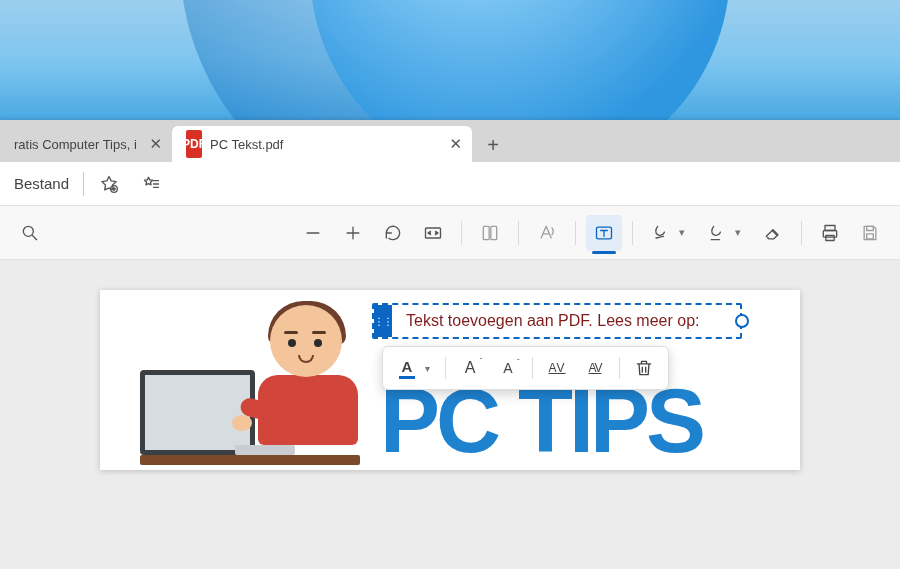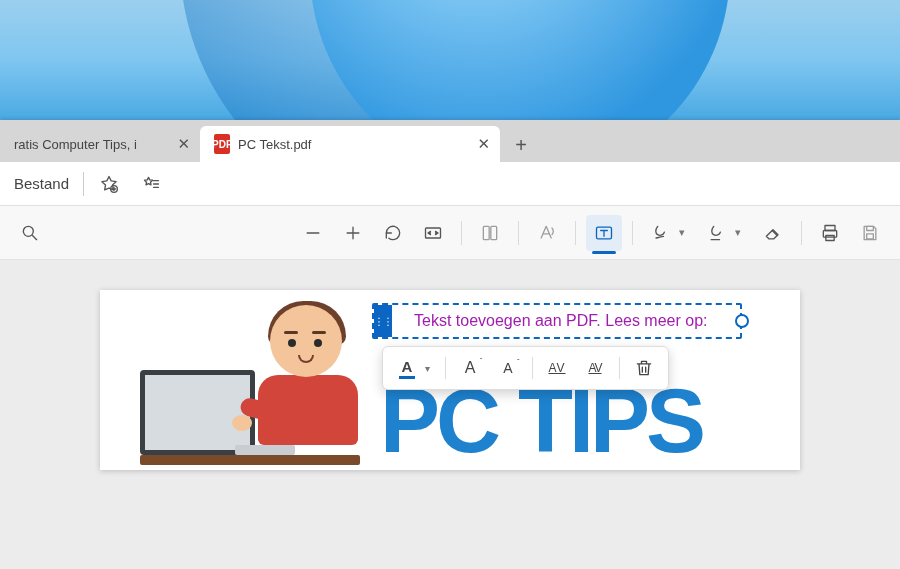--- a/index.html
+++ b/index.html
@@ -48,25 +48,25 @@
     height: 36px;
     display: flex;
     align-items: center;
     padding: 0 10px 0 14px;
     font-size: 13px;
     color: #444;
     gap: 8px;
     border-radius: 6px 6px 0 0;
     position: relative;
   }
-  .tab.inactive { background: transparent; width: 200px; }
+  .tab.inactive { background: transparent; width: 172px; }
   .tab.active { background: #fff; width: 300px; }
   .tab .favicon {
-    width: 16px; height: 20px; display: flex; align-items: center; justify-content: center;
-    font-size: 10px; font-weight: bold; color: #fff; background: #d93025; border-radius: 2px;
+    width: 16px; height: 28px; display: flex; align-items: center; justify-content: center;
+    font-size: 12px; font-weight: bold; color: #fff; background: #d93025; border-radius: 2px;
   }
   .tab .close { margin-left: auto; color: #555; cursor: pointer; font-size: 15px; }
   .newtab {
     width: 34px; height: 34px; display: flex; align-items: center; justify-content: center;
     color: #555; font-size: 20px; cursor: pointer; margin-left: 4px;
   }
 
   .addressbar-row {
     height: 44px;
     background: #fff;
@@ -189,22 +189,22 @@
   }
   .text-insert .drag-handle {
     width: 18px; height: 100%;
     background: #0a66c2;
     display: flex; align-items: center; justify-content: center;
     color: #fff; font-size: 10px;
     cursor: move;
     letter-spacing: -1px;
   }
   .text-insert .txt {
-    padding: 0 22px;
-    color: #a21caf;
+    padding: 0 14px;
+    color: #7f1d1d;
     font-size: 16px;
     white-space: nowrap;
   }
   .text-insert .resize-handle {
     position: absolute; right: -9px; top: 50%; transform: translateY(-50%);
     width: 14px; height: 14px; border: 2px solid #0a66c2; border-radius: 50%; background: #fff;
     cursor: ew-resize;
   }
 
   

